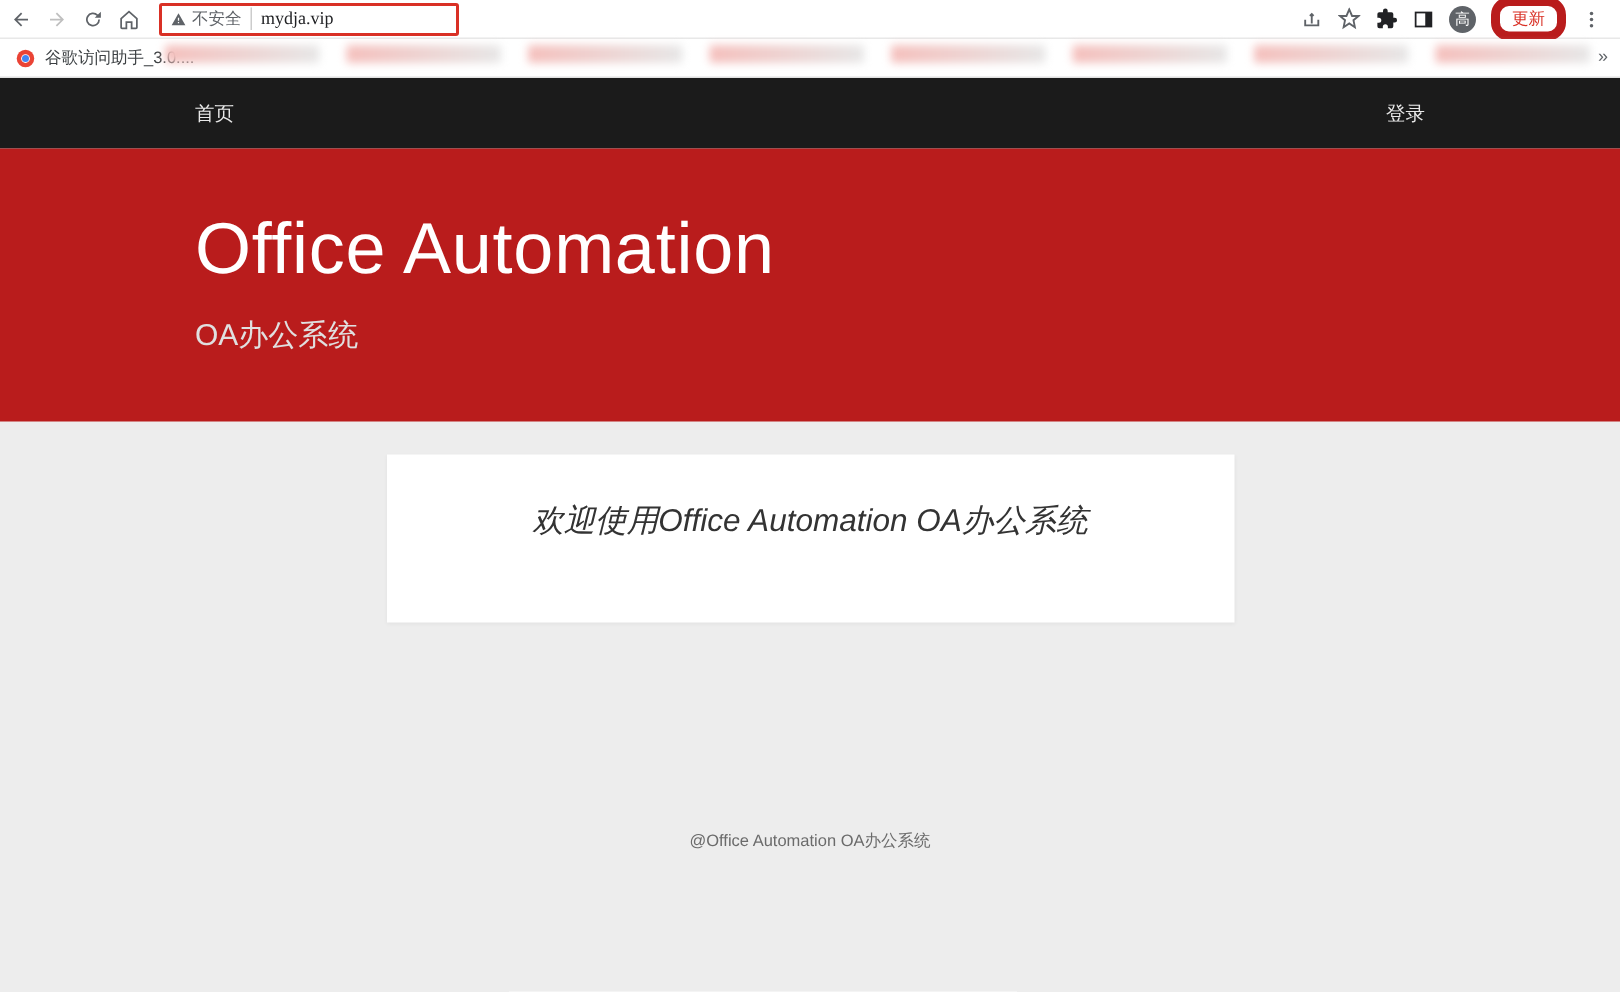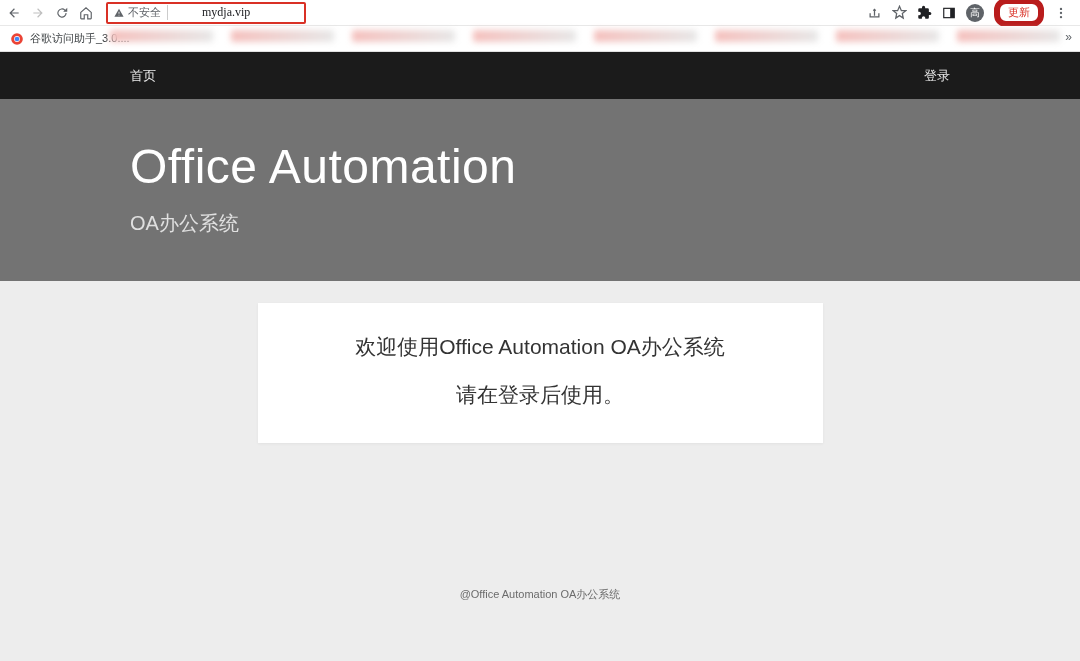--- a/index.html
+++ b/index.html
@@ -2,21 +2,21 @@
 <html><head>
   <meta charset="utf-8">
   <style>
     * { margin: 0; padding: 0; box-sizing: border-box; }
     body { font-family: -apple-system, "Helvetica Neue", Arial, sans-serif; background: #fff; width: 1080px; height: 661px; overflow: hidden; }
 
     
     .browser-toolbar { height: 26px; display: flex; align-items: center; padding: 0 6px; gap: 8px; background: #fff; border-bottom: 1px solid #e8e8e8; }
     .nav-btn { width: 16px; height: 16px; display: flex; align-items: center; justify-content: center; color: #5f6368; cursor: pointer; }
     .nav-btn.disabled { color: #bfbfbf; }
-    .addr-bar { flex: 1; display: flex; align-items: center; height: 22px; border: 2px solid #d93025; border-radius: 2px; margin-left: 4px; margin-right: 6px; padding: 0 6px; background: #fff; max-width: 200px; gap: 28px; }
+    .addr-bar { flex: 1; display: flex; align-items: center; height: 22px; border: 2px solid #d93025; border-radius: 2px; margin-left: 4px; margin-right: 6px; padding: 0 6px; background: #fff; max-width: 200px; }
     .sec-badge { display: flex; align-items: center; gap: 4px; font-size: 11px; color: #5f6368; border-right: 1px solid #ccc; padding-right: 6px; margin-right: 6px; }
     .url-text { font-size: 12px; color: #202124; font-family: Liberation Serif, serif; }
     .spacer { flex: 1; }
     .right-icons { display: flex; align-items: center; gap: 10px; padding-right: 6px; }
     .avatar { width: 18px; height: 18px; border-radius: 50%; background: #5f6368; color: #fff; font-size: 10px; display: flex; align-items: center; justify-content: center; }
     .update-btn { border: 6px solid #b91c1c; color: #d93025; font-size: 11px; padding: 1px 8px; border-radius: 12px; background: #fff; }
     .menu-dots { width: 14px; color: #5f6368; }
 
     .bookmarks-bar { height: 26px; display: flex; align-items: center; padding: 0 10px; background: #fff; border-bottom: 1px solid #e0e0e0; gap: 6px; position: relative; }
     .bm-favicon { width: 14px; height: 14px; }
@@ -24,30 +24,30 @@
     .bm-blur { position: absolute; left: 110px; right: 20px; top: 4px; bottom: 4px; display: flex; gap: 18px; }
     .bm-blur .blob { height: 12px; border-radius: 2px; background: linear-gradient(90deg,#f5c0bd,#e7e7e7); filter: blur(3px); flex: 1; }
     .bm-overflow { position:absolute; right:8px; top:4px; font-size:12px; color:#5f6368; }
 
     
     .page { background: #ededed; height: calc(661px - 52px); display:flex; flex-direction:column; }
 
     .topnav { height: 47px; background: #1b1b1b; display: flex; align-items: center; justify-content: space-between; padding: 0 130px; }
     .topnav a { color: #fff; font-size: 13px; text-decoration: none; opacity: 0.9; }
 
-    .hero { background: #737373; color: #fff; padding: 40px 130px 44px; }
+    .hero { background: #b91c1c; color: #fff; padding: 40px 130px 44px; }
     .hero h1 { font-size: 48px; font-weight: 400; letter-spacing: 0.5px; margin-bottom: 16px; }
     .hero .sub { font-size: 20px; font-weight: 400; color: #e0e0e0; }
 
     .content-wrap { flex:1; display:flex; flex-direction:column; align-items:center; }
     .card { background: #fff; width: 565px; margin-top: 22px; padding: 30px 20px 34px; text-align: center; box-shadow: 0 1px 3px rgba(0,0,0,0.05); }
-    .card .line1 { font-size: 21px; color: #333; margin-bottom: 20px; }
+    .card .line1 { font-size: 21px; color: #333; margin-bottom: 20px; font-style: italic; }
     .card .line2 { font-size: 21px; color: #333; }
 
-    .footer { font-size:11px; color:#6b6b6b; margin-top:auto; padding: 18px 0 59px; }
+    .footer { font-size:11px; color:#6b6b6b; margin-top:auto; padding: 18px 0 93px; }
 
     svg { display:block; }
   </style>
 </head>
 <body>
 
 <div class="browser-toolbar">
   <div class="nav-btn">
     <svg width="14" height="14" viewBox="0 0 24 24">
         <path fill="currentColor" d="M20 11H7.83l5.59-5.59L12 4l-8 8 8 8 1.41-1.41L7.83 13H20z"></path>
@@ -132,19 +132,18 @@
   </div>
 
   <div class="hero">
     <h1>Office Automation</h1>
     <div class="sub">OA办公系统</div>
   </div>
 
   <div class="content-wrap">
     <div class="card">
       <div class="line1">欢迎使用Office Automation OA办公系统</div>
-      <div class="line2">请在登录后使用。</div>
     </div>
 
     <div class="footer">@Office Automation OA办公系统</div>
   </div>
 
 </div>
 
 </body></html>

